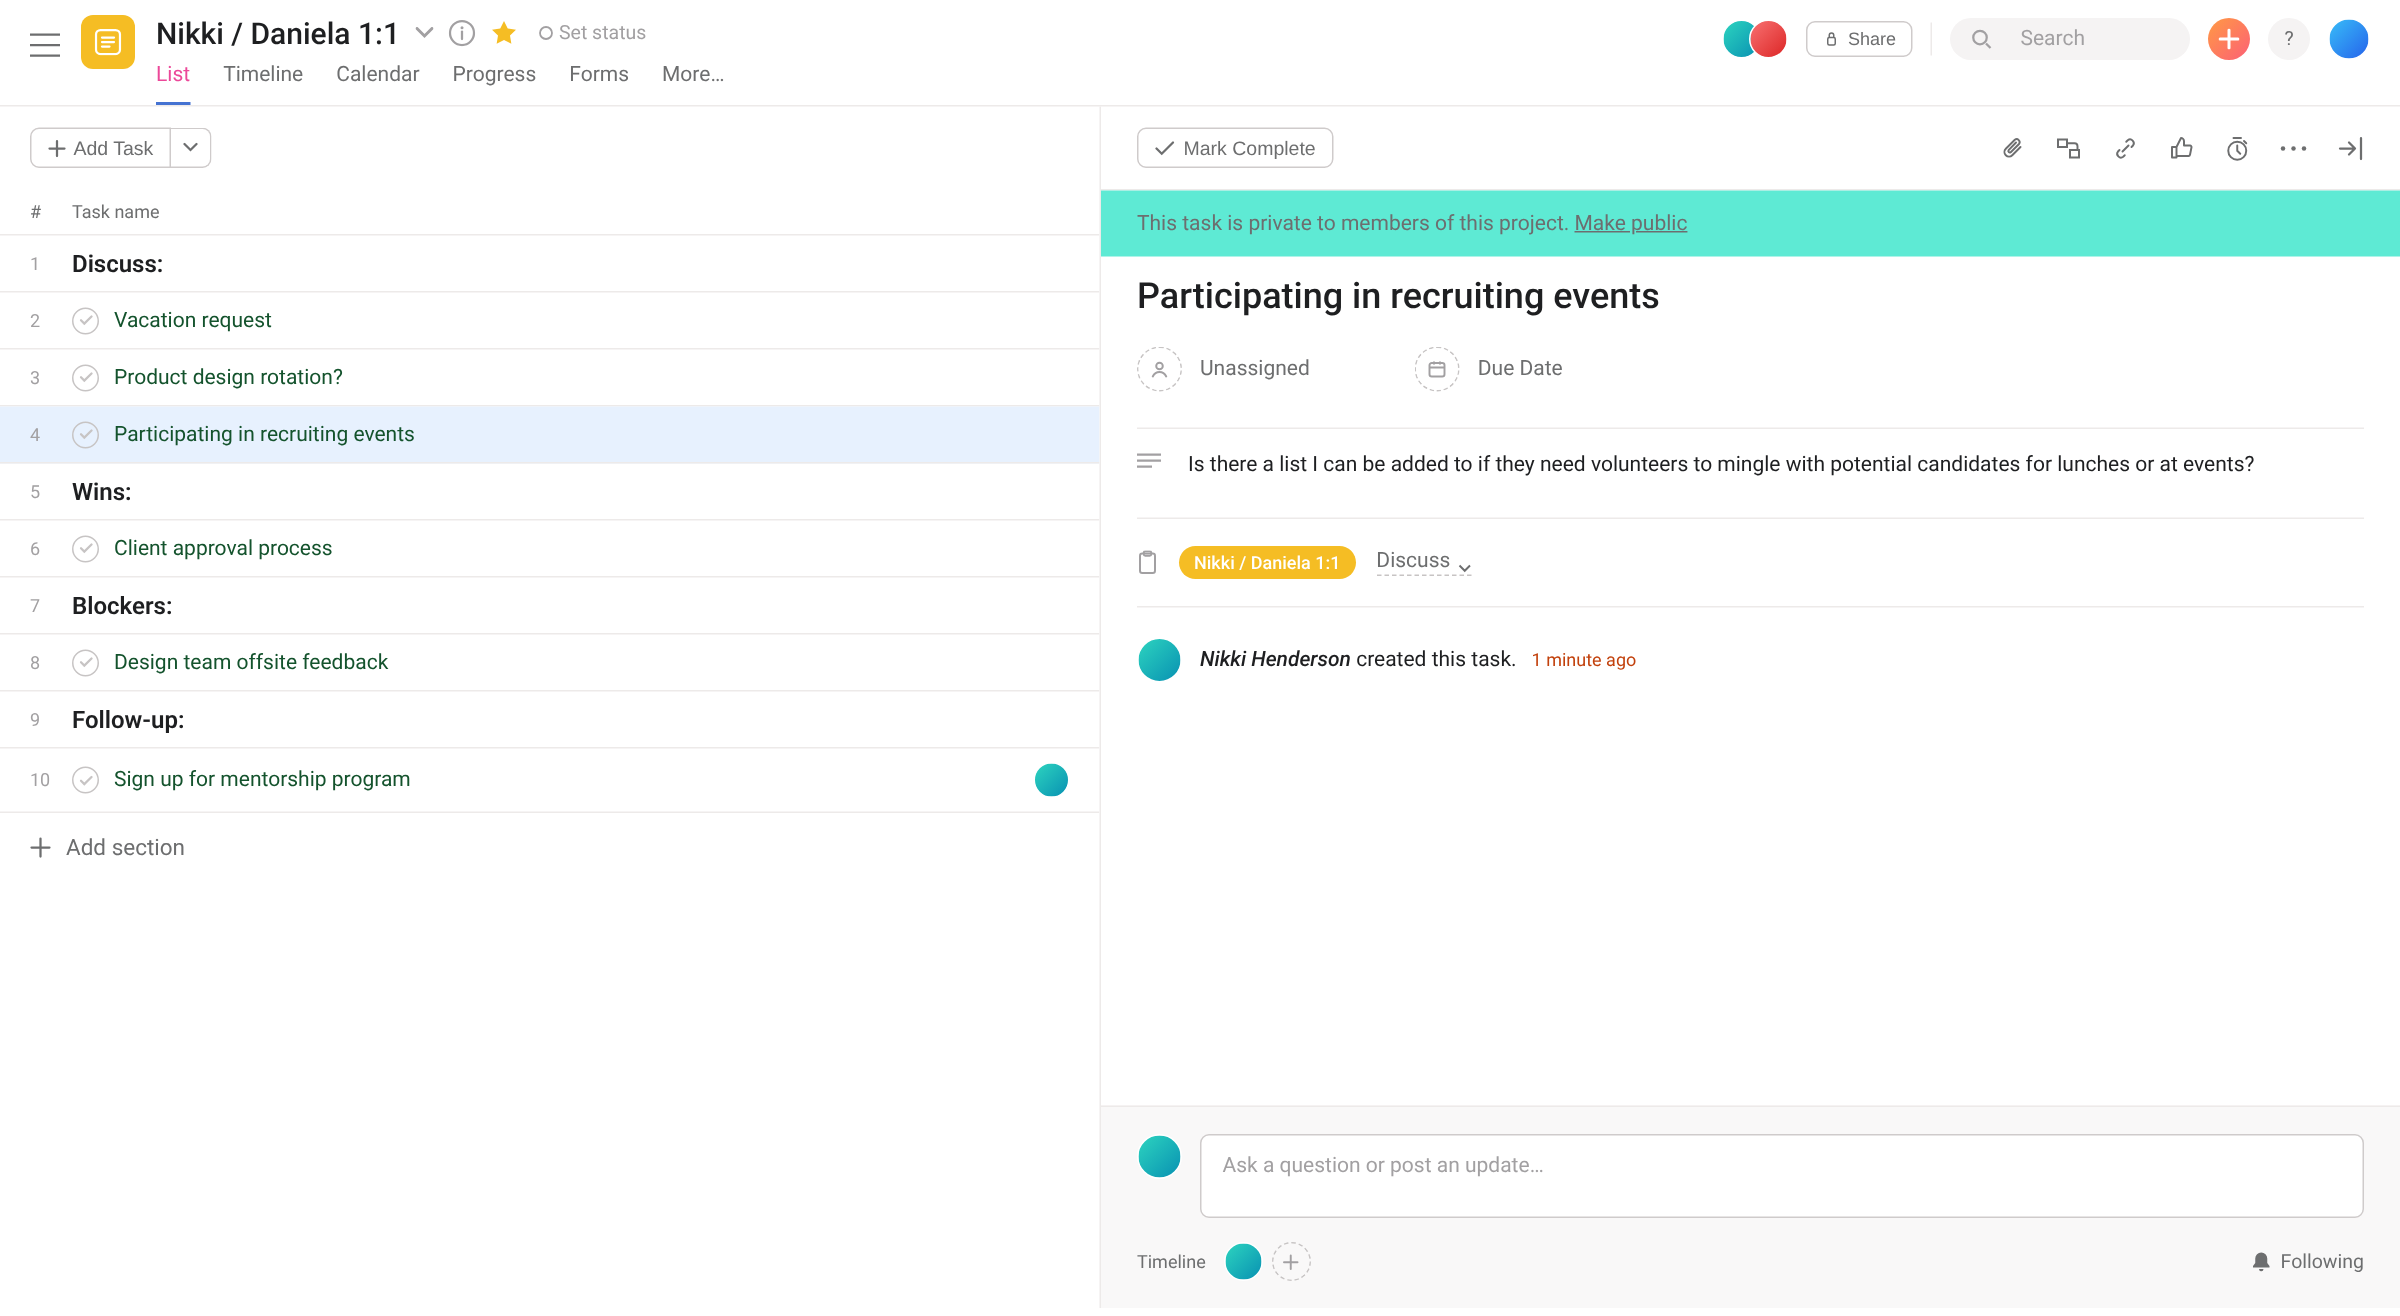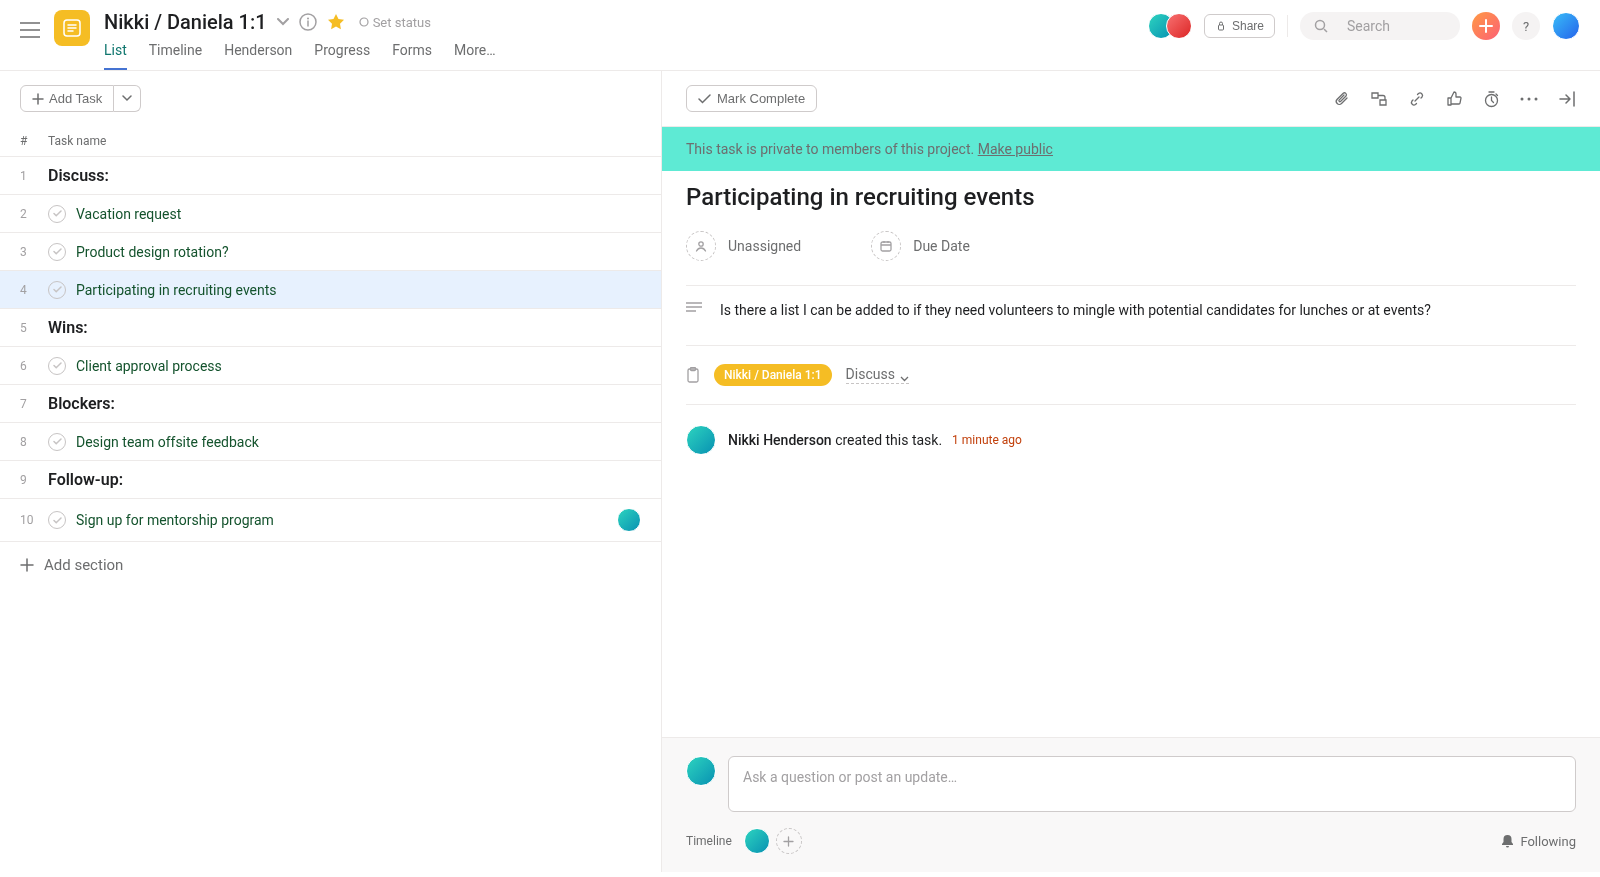--- a/index.html
+++ b/index.html
@@ -8,39 +8,39 @@
 
 
 .topbar { display: flex; align-items: flex-start; padding: 10px 20px 0 20px; border-bottom: 1px solid #edeae9; }
 .hamburger { margin-right: 14px; margin-top: 12px; cursor: pointer; }
 .project-icon { width: 36px; height: 36px; background: #f5bd24; border-radius: 8px; display: flex; align-items: center; justify-content: center; margin-right: 14px; }
 .project-col { display: flex; flex-direction: column; }
 .title-row { display: flex; align-items: center; gap: 10px; }
 .title { font-size: 20px; font-weight: 500; }
 .tabs { display: flex; gap: 22px; margin-top: 8px; }
 .tab { color: #6d6e6f; padding-bottom: 10px; cursor: pointer; font-size: 14px; }
-.tab.active { color: #0f766e; border-bottom: 2px solid #4573d2; }
+.tab.active { color: #ec4899; border-bottom: 2px solid #4573d2; }
 .status-link { color: #a2a0a2; font-size: 13px; margin-left: 4px; display: flex; align-items: center; gap: 4px; cursor: pointer; }
 .topbar-right { margin-left: auto; display: flex; align-items: center; gap: 12px; margin-top: 2px; }
 .share-btn { border: 1px solid #cfcbcb; background: #fff; border-radius: 6px; padding: 4px 10px; font-size: 12px; display: flex; align-items: center; gap: 5px; cursor: pointer; color: #6d6e6f; }
 .divider-v { width: 1px; height: 22px; background: #edeae9; }
 .search-box { background: #f5f3f3; border-radius: 16px; padding: 6px 14px; display: flex; align-items: center; gap: 19px; width: 160px; color: #a2a0a2; }
 .add-circle { width: 28px; height: 28px; border-radius: 50%; background: linear-gradient(135deg,#ff9a44,#fc6076); display: flex; align-items: center; justify-content: center; cursor: pointer; }
 .help-circle { width: 28px; height: 28px; border-radius: 50%; background: #f5f3f3; color: #6d6e6f; display: flex; align-items: center; justify-content: center; cursor: pointer; font-size: 13px; }
 .avatar-stack { display: flex; }
 .avatar-stack .avatar { margin-left: -8px; }
 .avatar-stack .avatar:first-child { margin-left: 0; }
 .avatar { width: 26px; height: 26px; border-radius: 50%; border: 1.5px solid #fff; }
 .av-teal { background: linear-gradient(135deg,#2dd4bf,#0891b2); }
 .av-red { background: linear-gradient(135deg,#f87171,#dc2626); }
 .av-blue { background: linear-gradient(135deg,#38bdf8,#2563eb); }
 
 
 .main { display: flex; height: calc(100vh - 76px); }
-.left-pane { width: 662px; border-right: 1px solid #edeae9; display: flex; flex-direction: column; overflow-y: auto; }
+.left-pane { width: 734px; border-right: 1px solid #edeae9; display: flex; flex-direction: column; overflow-y: auto; }
 .right-pane { flex: 1; display: flex; flex-direction: column; overflow: hidden; }
 
 
 .toolbar { padding: 14px 20px; display: flex; gap: 0; }
 .add-task-btn { border: 1px solid #cfcbcb; background: #fff; border-radius: 6px 0 0 6px; padding: 5px 11px; font-size: 13px; display: flex; align-items: center; gap: 5px; cursor: pointer; color: #6d6e6f; }
 .add-task-caret { border: 1px solid #cfcbcb; border-left: none; background: #fff; border-radius: 0 6px 6px 0; padding: 5px 8px; cursor: pointer; display:flex; align-items:center; }
 .list-header { display: flex; align-items: center; padding: 8px 20px; border-bottom: 1px solid #edeae9; color: #6d6e6f; font-size: 12px; }
 .col-num { width: 28px; }
 .row { display: flex; align-items: center; padding: 9px 20px; border-bottom: 1px solid #edeae9; cursor: pointer; min-height: 38px; }
 .row.selected { background: #e7f1fe; }
@@ -67,21 +67,21 @@
 .desc-row { display: flex; gap: 18px; padding-top: 14px; padding-bottom: 24px; border-top: 1px solid #edeae9; }
 .desc-icon { color: #a2a0a2; flex-shrink: 0; margin-top: 2px; }
 .desc-text { color: #1e1f21; line-height: 1.5; }
 .project-row { display: flex; align-items: center; gap: 14px; padding: 18px 0; border-top: 1px solid #edeae9; border-bottom: 1px solid #edeae9; }
 .clipboard-icon { color: #a2a0a2; }
 .pill { background: #f5bd24; color: #fff; font-size: 12px; padding: 4px 10px; border-radius: 11px; font-weight: 500; }
 .section-dd { color: #6d6e6f; border-bottom: 1px dashed #c7c4c4; padding-bottom: 1px; display: flex; align-items: flex-end; gap: 5px; cursor: pointer; }
 .activity-row { display: flex; align-items: center; gap: 12px; padding: 20px 0; }
 .activity-row .avatar { width: 30px; height: 30px; }
 .activity-text { display: flex; align-items: center; gap: 10px; }
-.activity-text strong { font-weight: 500; }
+.activity-text strong { font-weight: 500; font-style: italic; }
 .timestamp { color: #c2410c; font-size: 12px; }
 
 .comment-area { background: #f9f8f8; border-top: 1px solid #edeae9; padding: 18px 24px 10px 24px; }
 .comment-row { display: flex; gap: 12px; align-items: flex-start; }
 .comment-row .avatar { width: 30px; height: 30px; flex-shrink: 0; }
 .comment-box { flex: 1; border: 1px solid #cfcbcb; background: #fff; border-radius: 6px; padding: 12px 14px; min-height: 56px; color: #a2a0a2; }
 .followers-row { display: flex; align-items: center; padding: 16px 0 8px 0; }
 .followers-label { color: #6d6e6f; font-size: 12px; margin-right: 12px; }
 .add-follower { width: 26px; height: 26px; border: 1px dashed #c7c4c4; border-radius: 50%; display: flex; align-items: center; justify-content: center; margin-left: 6px; cursor: pointer; }
 .following-btn { margin-left: auto; display: flex; align-items: center; gap: 6px; color: #6d6e6f; cursor: pointer; font-size: 13px; }
@@ -124,21 +124,21 @@
       <span class="status-link">
         <svg width="10" height="10" viewBox="0 0 10 10">
             <circle cx="5" cy="5" r="4" stroke="#a2a0a2" stroke-width="1.2" fill="none"></circle>
           </svg>
         <span>Set status</span>
       </span>
     </div>
     <div class="tabs">
       <div class="tab active">List</div>
       <div class="tab">Timeline</div>
-      <div class="tab">Henderson</div>
+      <div class="tab">Calendar</div>
       <div class="tab">Progress</div>
       <div class="tab">Forms</div>
       <div class="tab">More…</div>
     </div>
   </div>
   <div class="topbar-right">
     <div class="avatar-stack">
       <div class="avatar av-teal"></div>
       <div class="avatar av-red"></div>
     </div>

